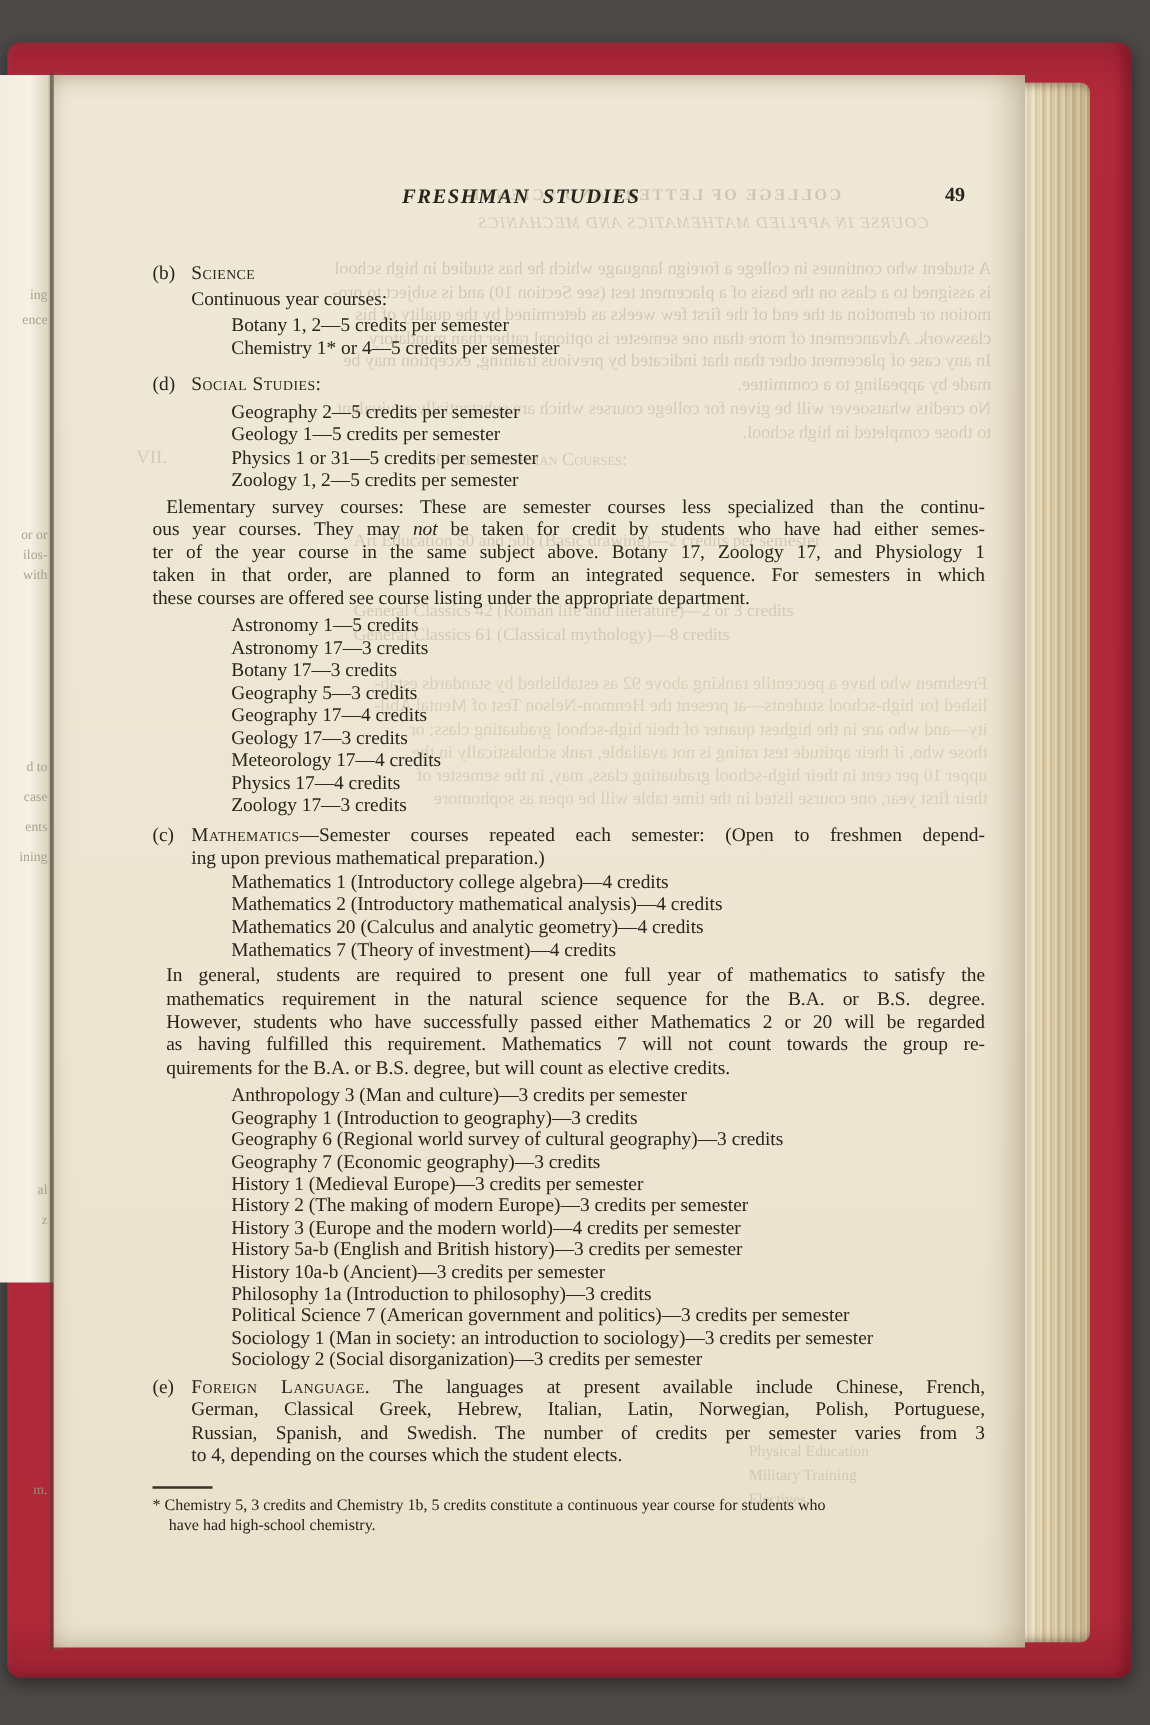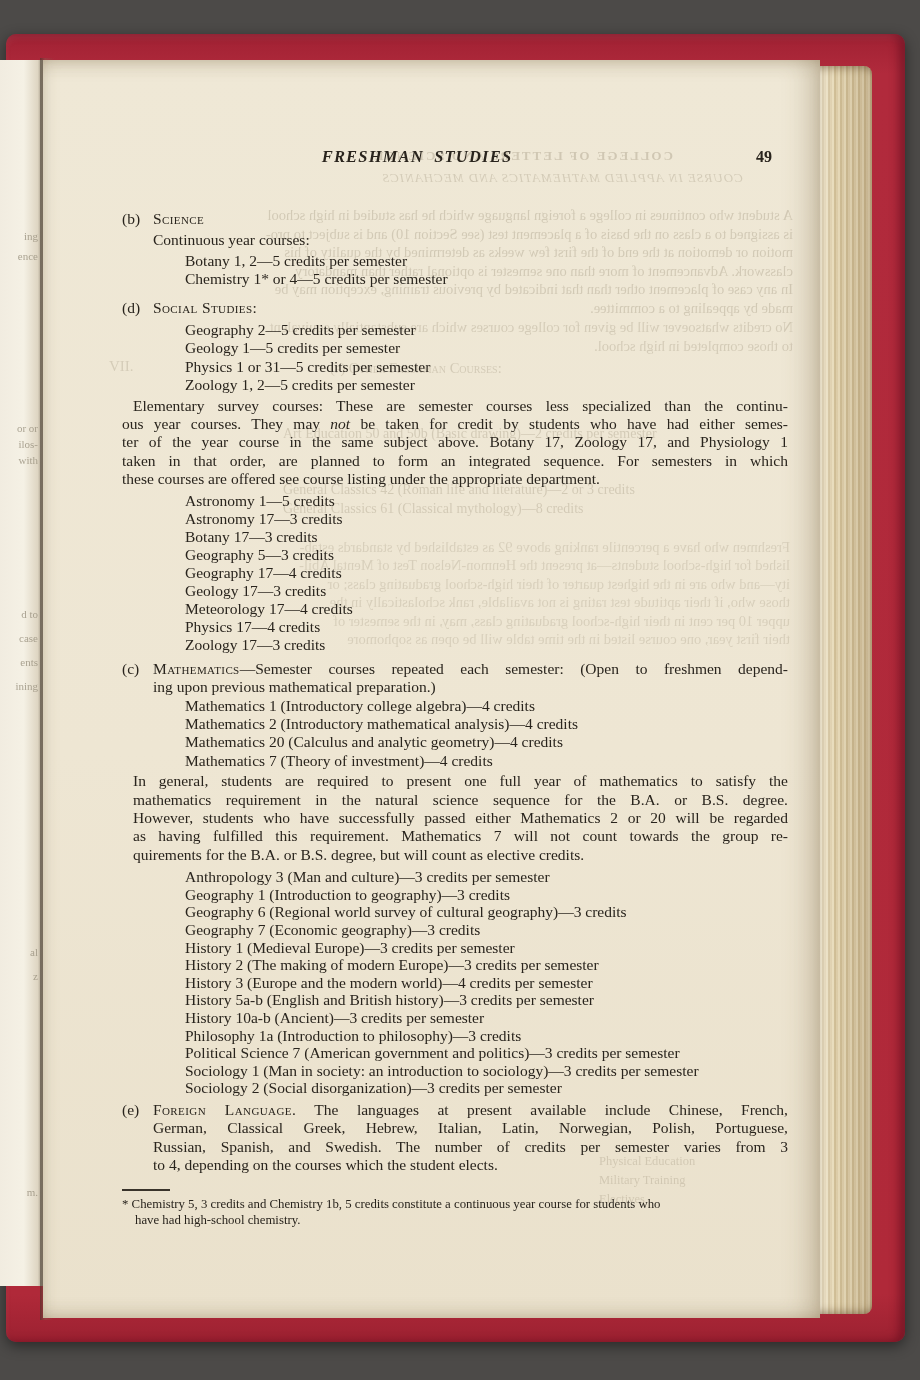--- a/index.html
+++ b/index.html
@@ -11,21 +11,21 @@
   .scene{position:absolute;inset:0;}
   
   .cover{
     position:absolute;left:6px;top:34px;width:899px;height:1308px;
     background:linear-gradient(180deg,#a02133 0,#b12a3c 40px,#b02939 1260px,#9c2131 100%);
     border-radius:10px;
     box-shadow:0 4px 14px rgba(0,0,0,.45), inset -6px 0 10px rgba(90,10,25,.55), inset 0 4px 6px rgba(255,255,255,.08);
   }
   
   .left-page{
-    position:absolute;left:0;top:60px;width:43px;height:1226px;
+    position:absolute;left:0;top:60px;width:43px;height:966px;
     background:linear-gradient(90deg,#f1ece0 0,#f5f1e5 55%,#ded5c2 88%,#8d8271 100%);
     z-index:3;
   }
   .lfrag{
     position:absolute;right:5px;font-size:11px;color:#9d9583;
     font-family:"Liberation Serif",serif;opacity:.85;white-space:nowrap;
   }
   .lfrag:nth-of-type(1){top:170px}.lfrag:nth-of-type(2){top:190px}
   .lfrag:nth-of-type(3){top:362px}.lfrag:nth-of-type(4){top:378px}
   .lfrag:nth-of-type(5){top:394px}.lfrag:nth-of-type(6){top:548px}

